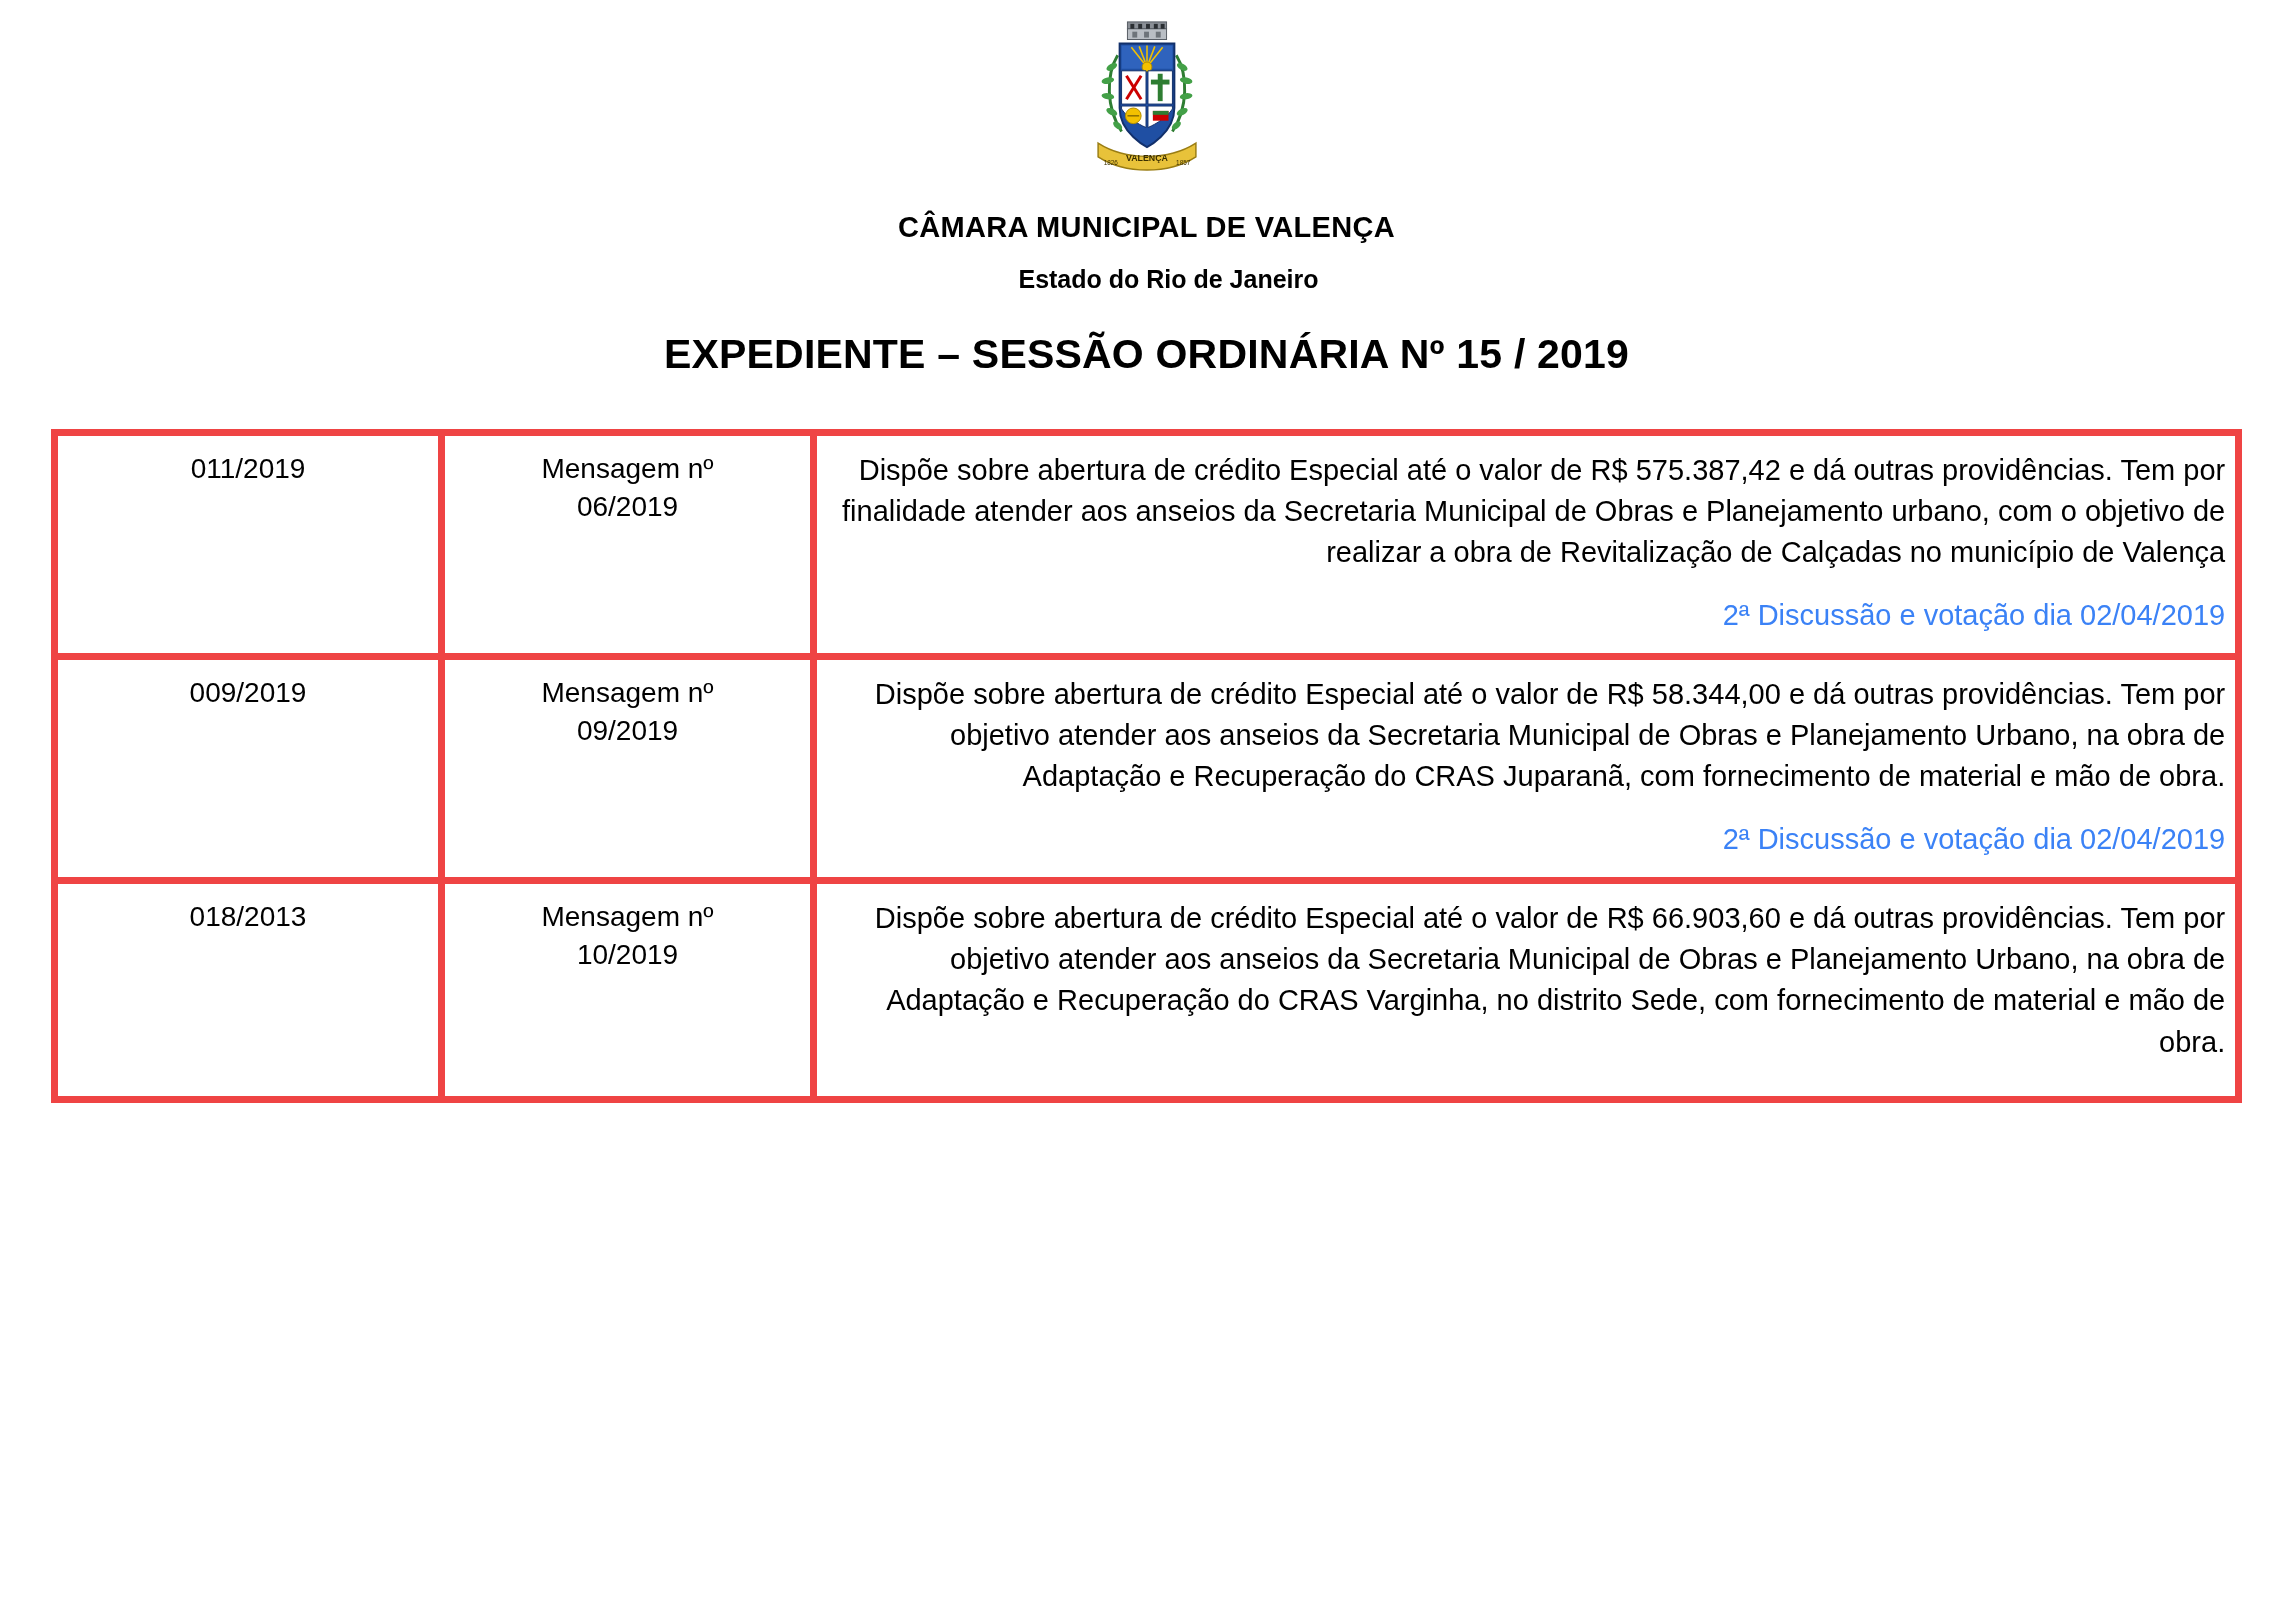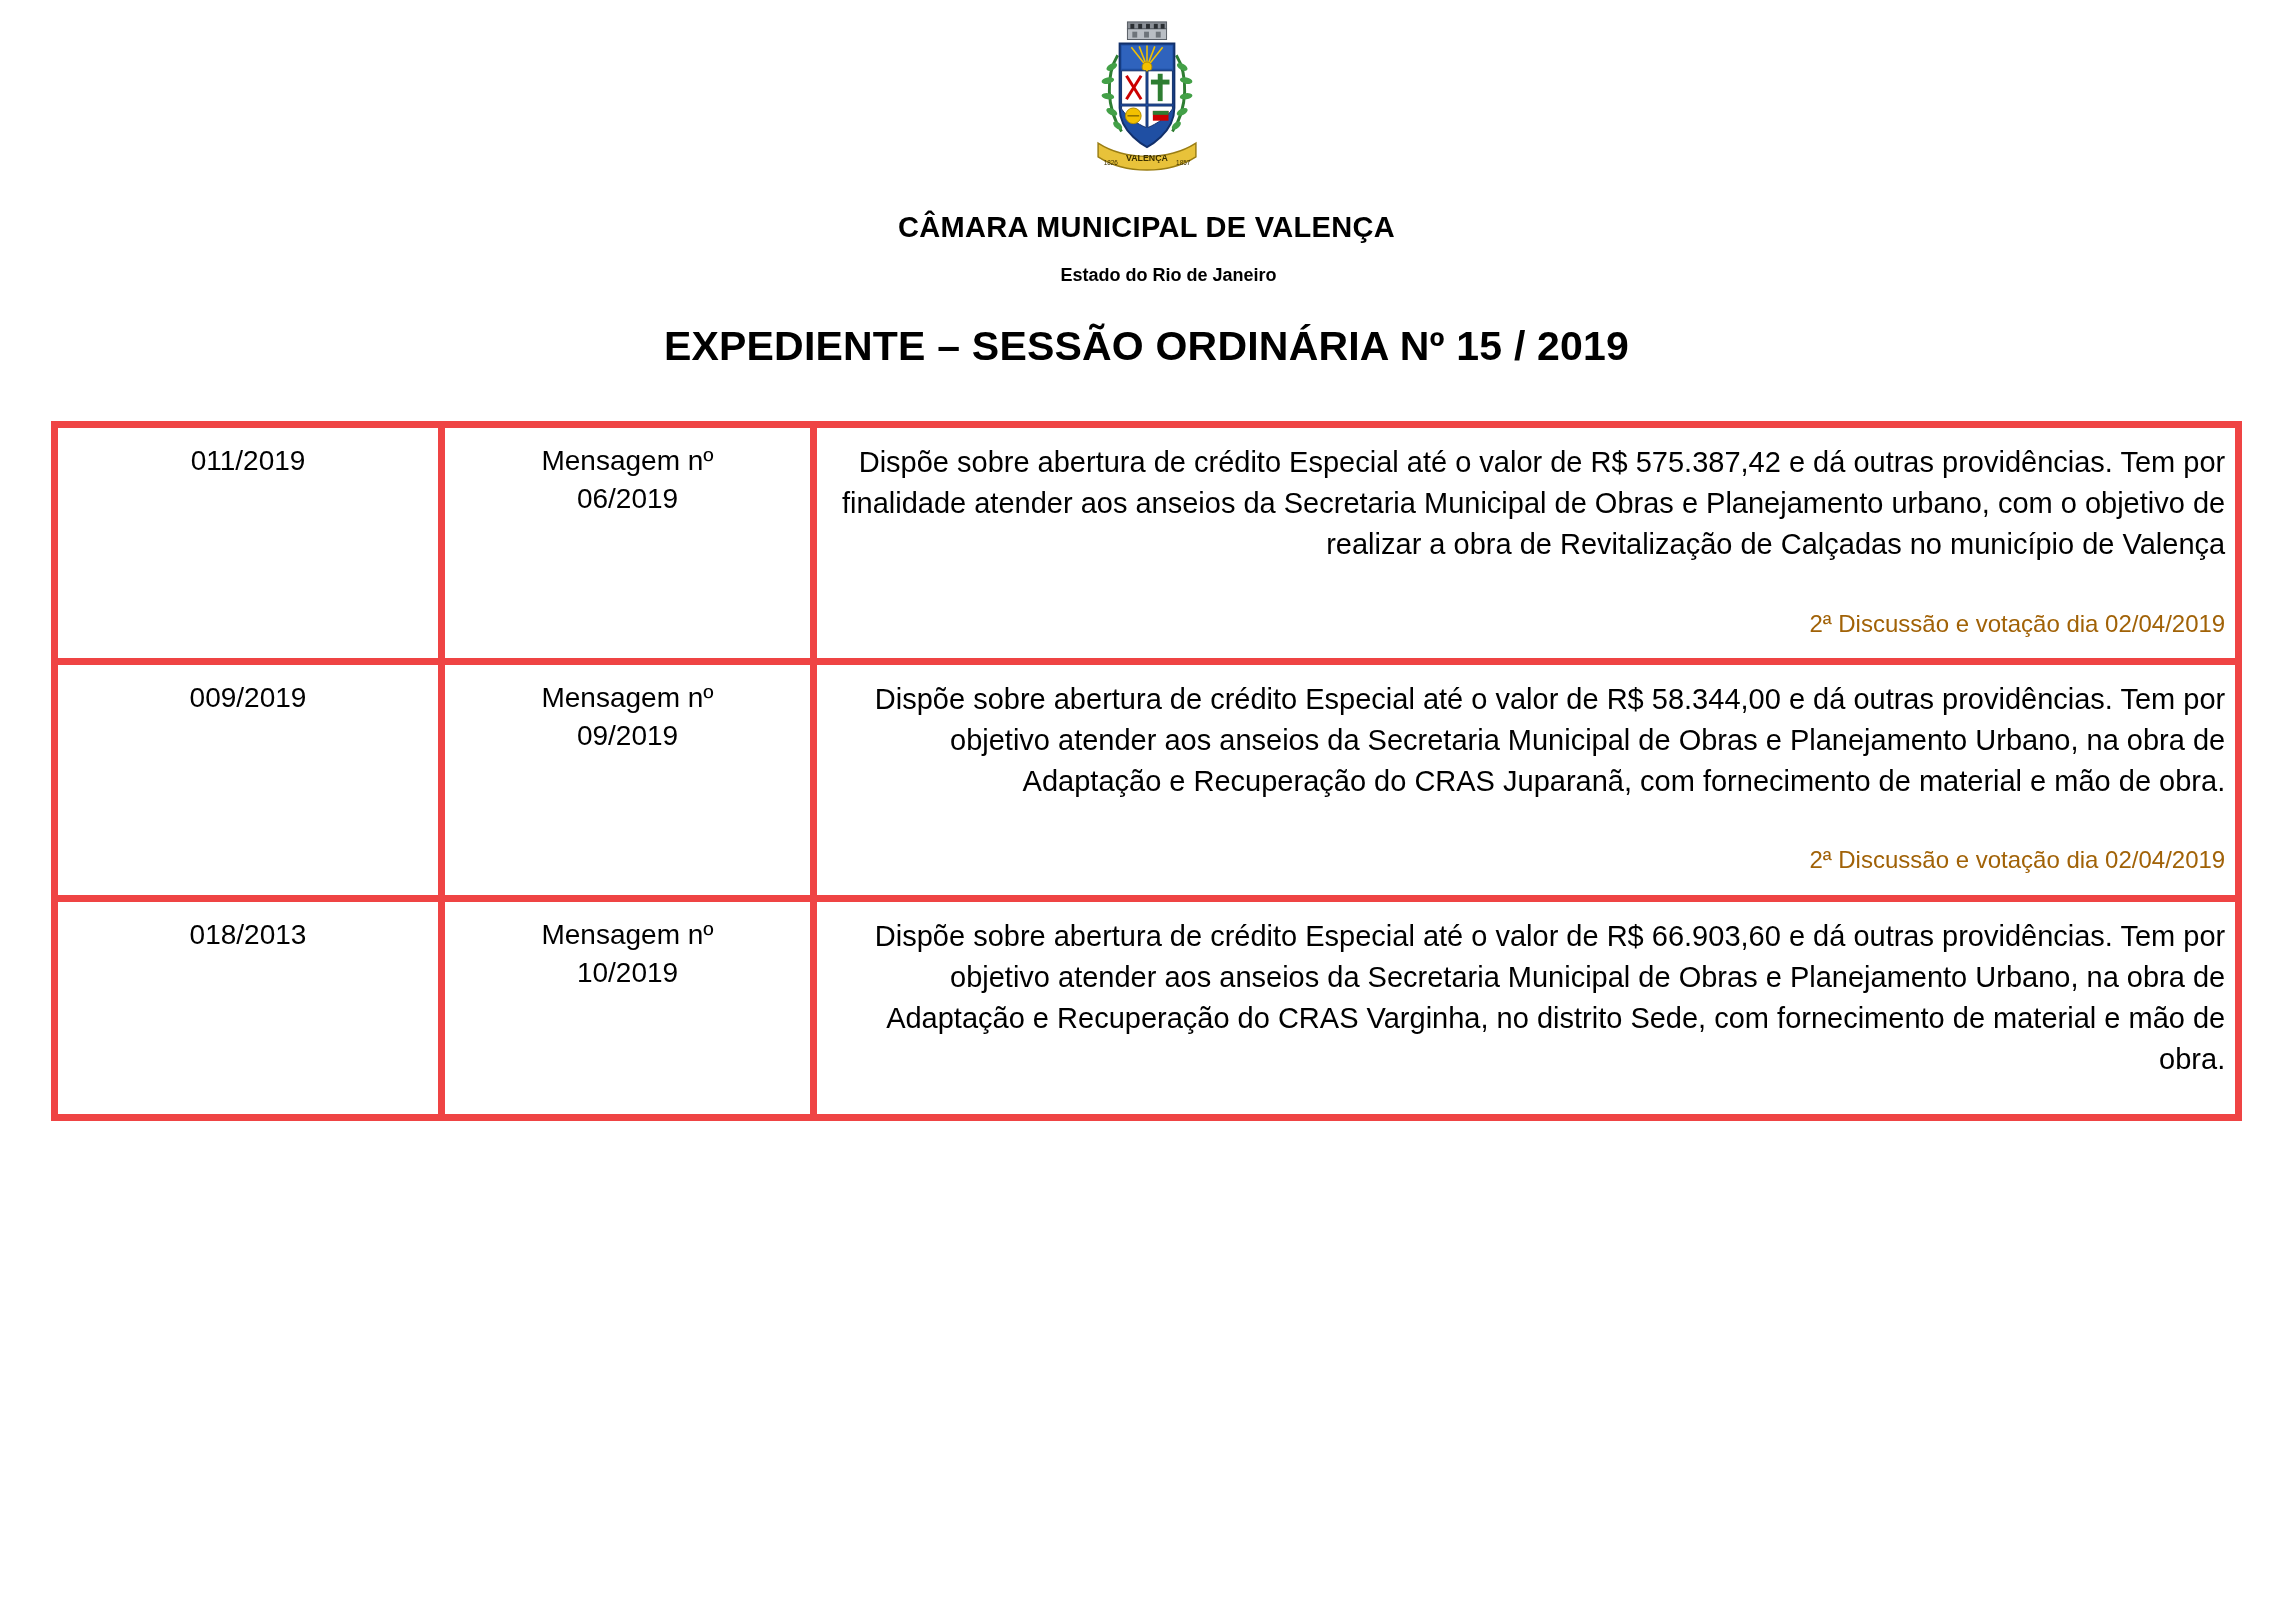--- a/index.html
+++ b/index.html
@@ -35,21 +35,21 @@
   }
   .crest svg { display: block; }
 
   .org-name {
     font-size: 29px;
     font-weight: bold;
     letter-spacing: 0.3px;
     margin-top: 15px;
   }
   .state-name {
-    font-size: 18px;
+    font-size: 25px;
     font-weight: bold;
     margin-top: 21.6px;
     margin-left: 44px;
   }
   .doc-title {
     font-size: 41px;
     font-weight: bold;
     margin-top: 37px;
     letter-spacing: 0.2px;
   }
@@ -86,23 +86,23 @@
   .cell-desc {
     text-align: right;
     font-size: 29px;
     line-height: 1.42;
   }
   .cell-desc .body-text {
     display: block;
   }
   .note {
     display: block;
-    color: #a16207;
-    margin-top: 41px;
-    font-size: 24px;
+    color: #3b82f6;
+    margin-top: 21px;
+    font-size: 29px;
   }
   .spacer-after {
     display: block;
     height: 15.7px;
   }
 </style>
 </head>
 <body>
 
 <div class="page">

